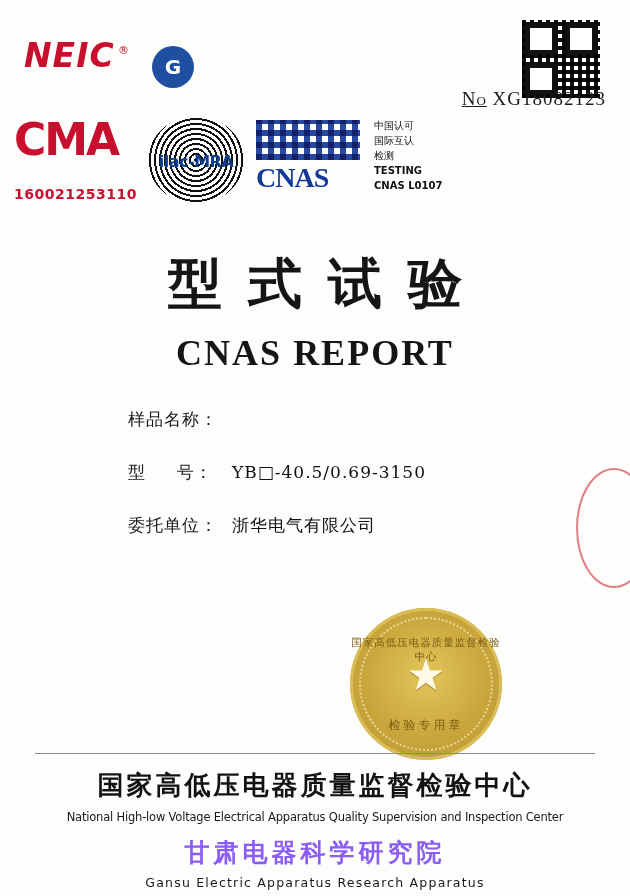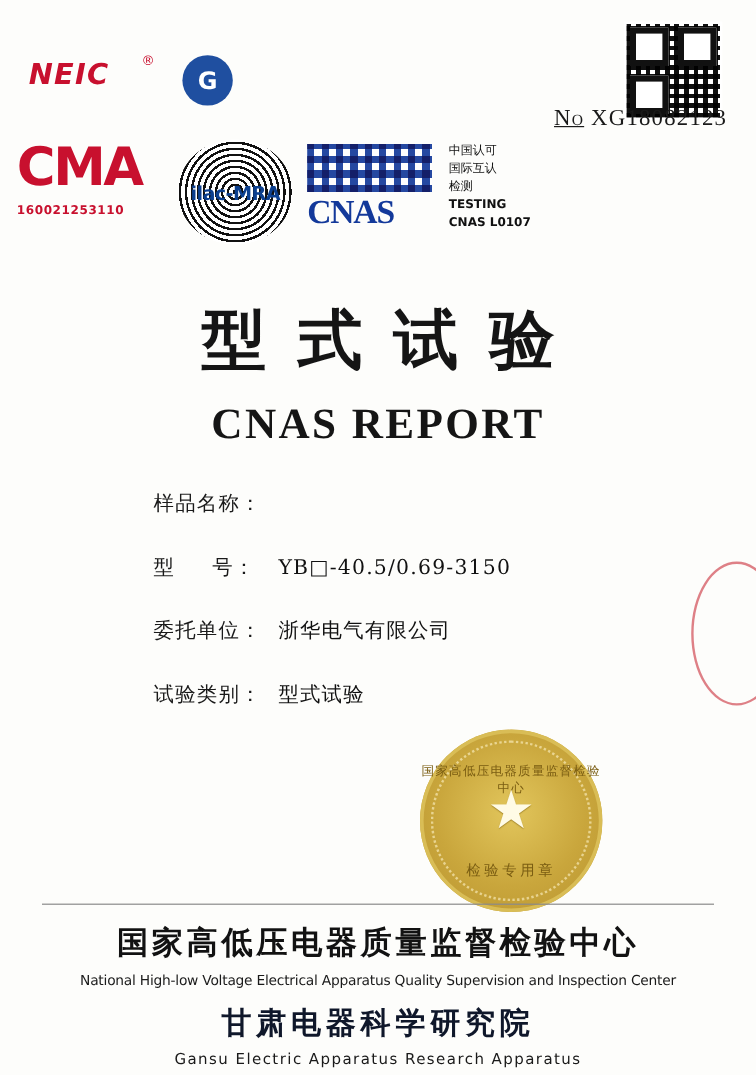--- a/index.html
+++ b/index.html
@@ -24,24 +24,24 @@
   .top-row {
     position: absolute;
     top: 18px;
     left: 0;
     width: 630px;
     height: 80px;
   }
   .neic {
     position: absolute;
     left: 24px;
-    top: 30px;
-    font-family: "DejaVu Sans", sans-serif;
-    font-weight: bold;
-    font-size: 24px;
+    top: 18px;
+    font-family: "DejaVu Sans", sans-serif;
+    font-weight: bold;
+    font-size: 33px;
     letter-spacing: 1px;
     color: #c8102e;
     font-style: italic;
   }
   .neic-r {
     position: absolute;
     left: 118px;
     top: 26px;
     font-size: 11px;
     color: #c8102e;
@@ -120,24 +120,24 @@
   }
   .cma-text {
     font-family: "DejaVu Sans", sans-serif;
     font-weight: bold;
     font-size: 44px;
     color: #c8102e;
     letter-spacing: -2px;
     line-height: 1;
   }
   .cma-code {
-    margin-top: 8px;
-    font-family: "DejaVu Sans", sans-serif;
-    font-weight: bold;
-    font-size: 10px;
+    margin-top: 24px;
+    font-family: "DejaVu Sans", sans-serif;
+    font-weight: bold;
+    font-size: 14px;
     color: #c8102e;
     letter-spacing: 0.5px;
   }
   .ilac {
     position: absolute;
     left: 146px;
     top: 2px;
     width: 100px;
     height: 92px;
   }
@@ -370,21 +370,21 @@
     font-size: 11.5px;
     letter-spacing: -0.2px;
     color: #1a1a1a;
     margin-top: 7px;
   }
   .inst-cn {
     font-family: "DejaVu Serif", serif;
     font-weight: bold;
     font-size: 25px;
     letter-spacing: 4px;
-    color: #0f172a;
+    color: #8b5cf6;
     margin-top: 12px;
   }
   .inst-en {
     font-family: "DejaVu Sans", sans-serif;
     font-size: 12.5px;
     letter-spacing: 1.2px;
     color: #1a1a1a;
     margin-top: 6px;
   }
 </style>
@@ -442,24 +442,20 @@
       <span class="field-label">样品名称：</span>
     </div>
     <div class="field">
       <span class="field-label">型　  号：</span>
       <span class="field-value">YB□-40.5/0.69-3150</span>
     </div>
     <div class="field">
       <span class="field-label">委托单位：</span>
       <span class="field-value">浙华电气有限公司</span>
     </div>
-    <div class="field">
-      <span class="field-label">试验类别：</span>
-      <span class="field-value">型式试验</span>
-    </div>
   </div>
 
   <div class="seal">
     <div class="seal-text-top">国家高低压电器质量监督检验中心</div>
     <div class="seal-star">
         <span>★</span>
       </div>
     <div class="seal-text-bot">检验专用章</div>
   </div>
 

